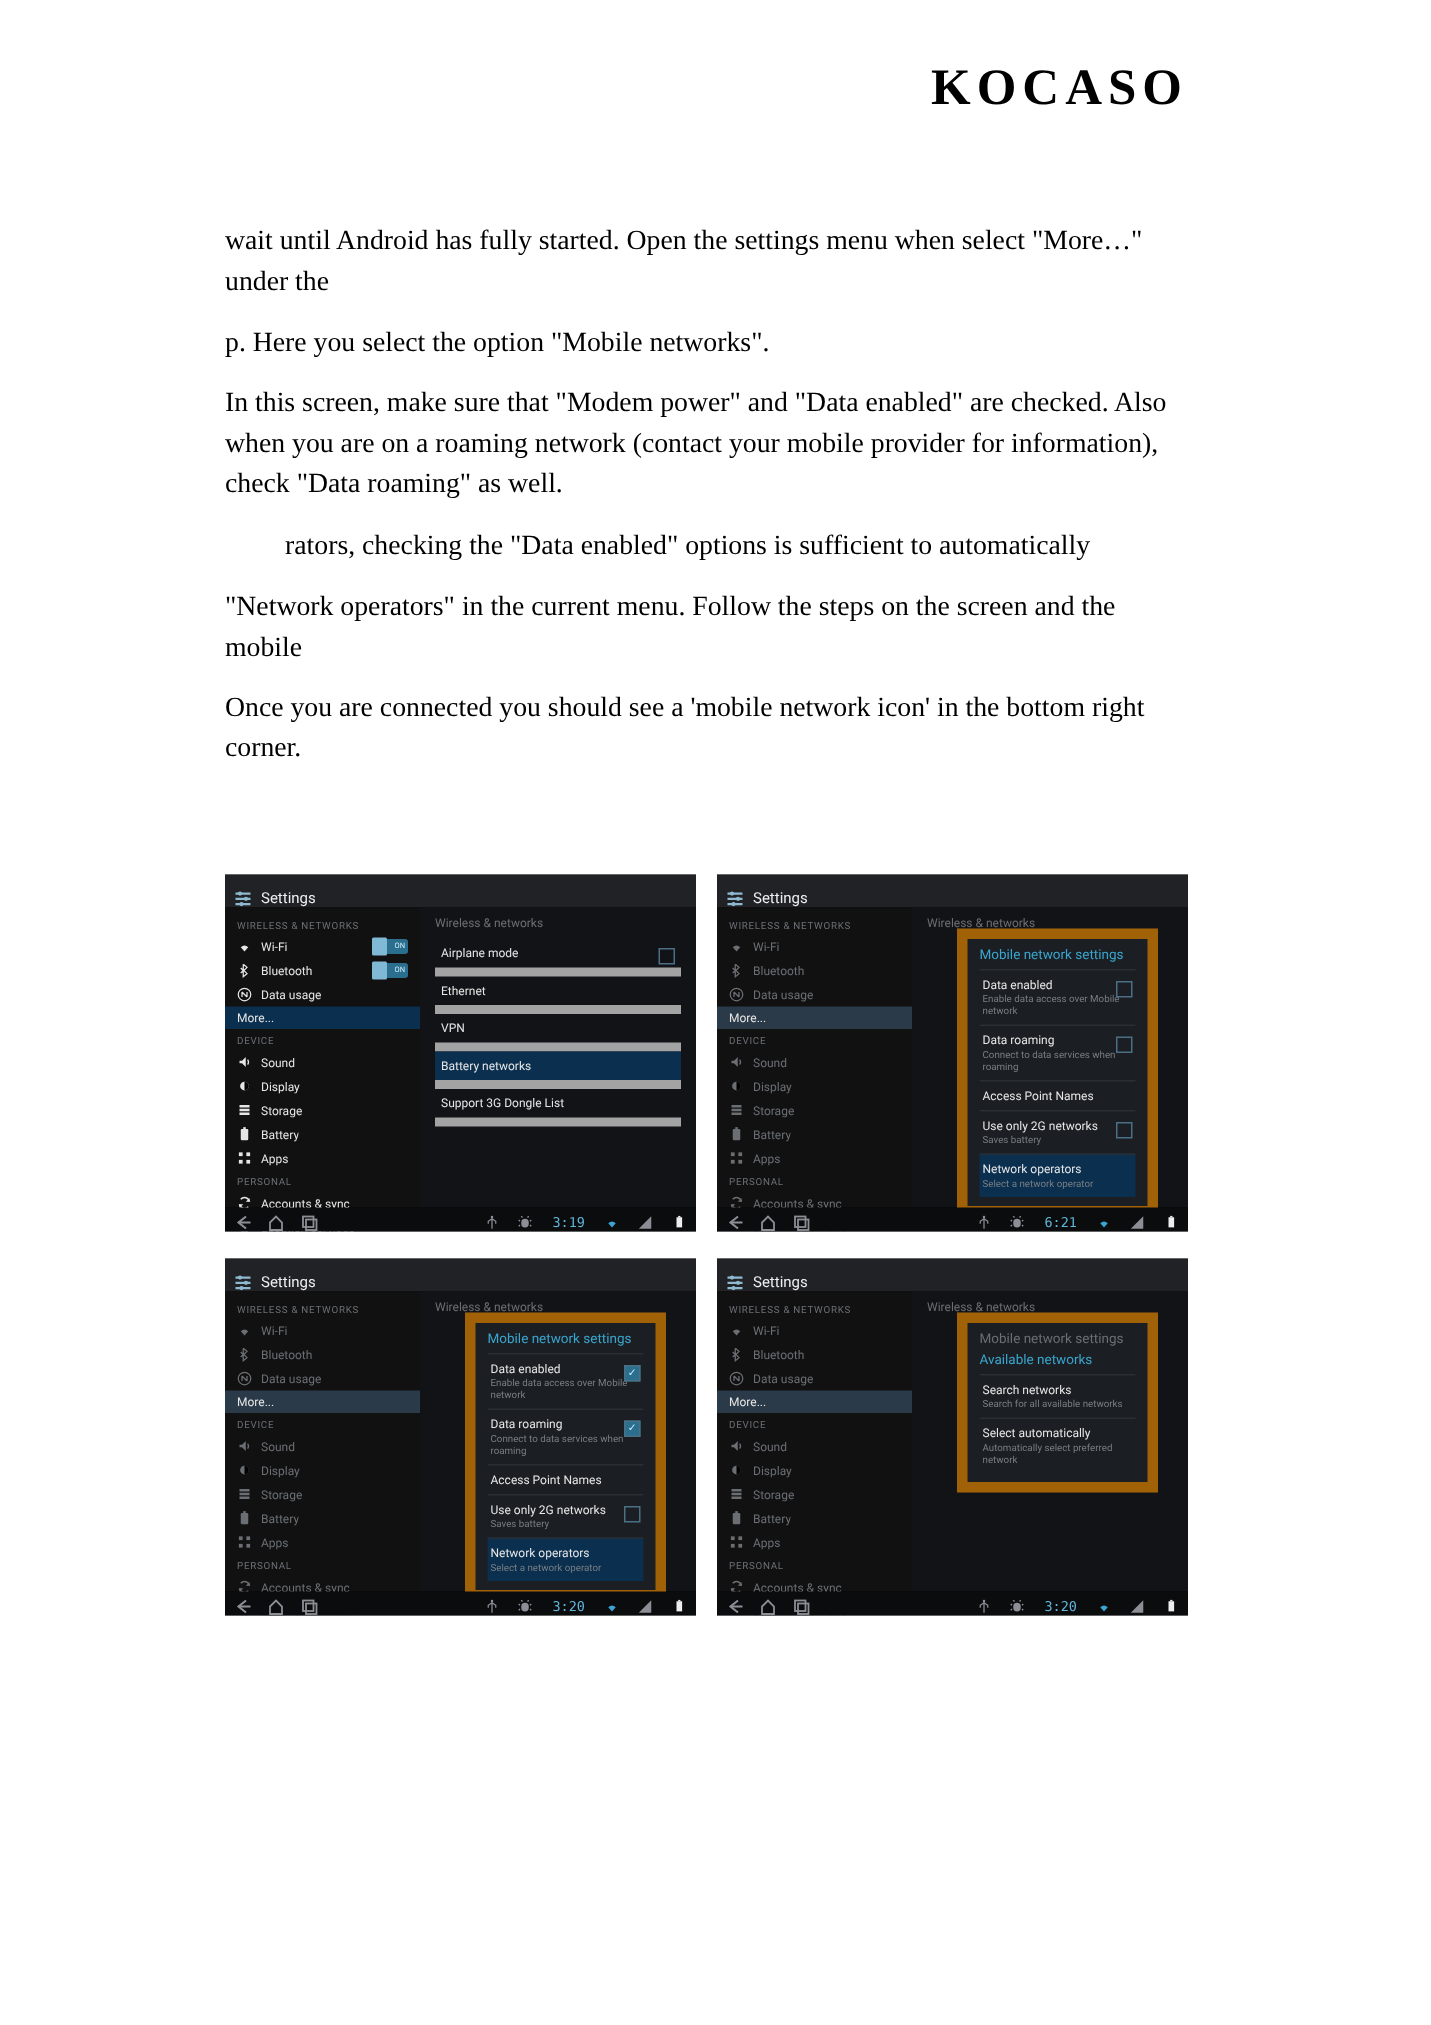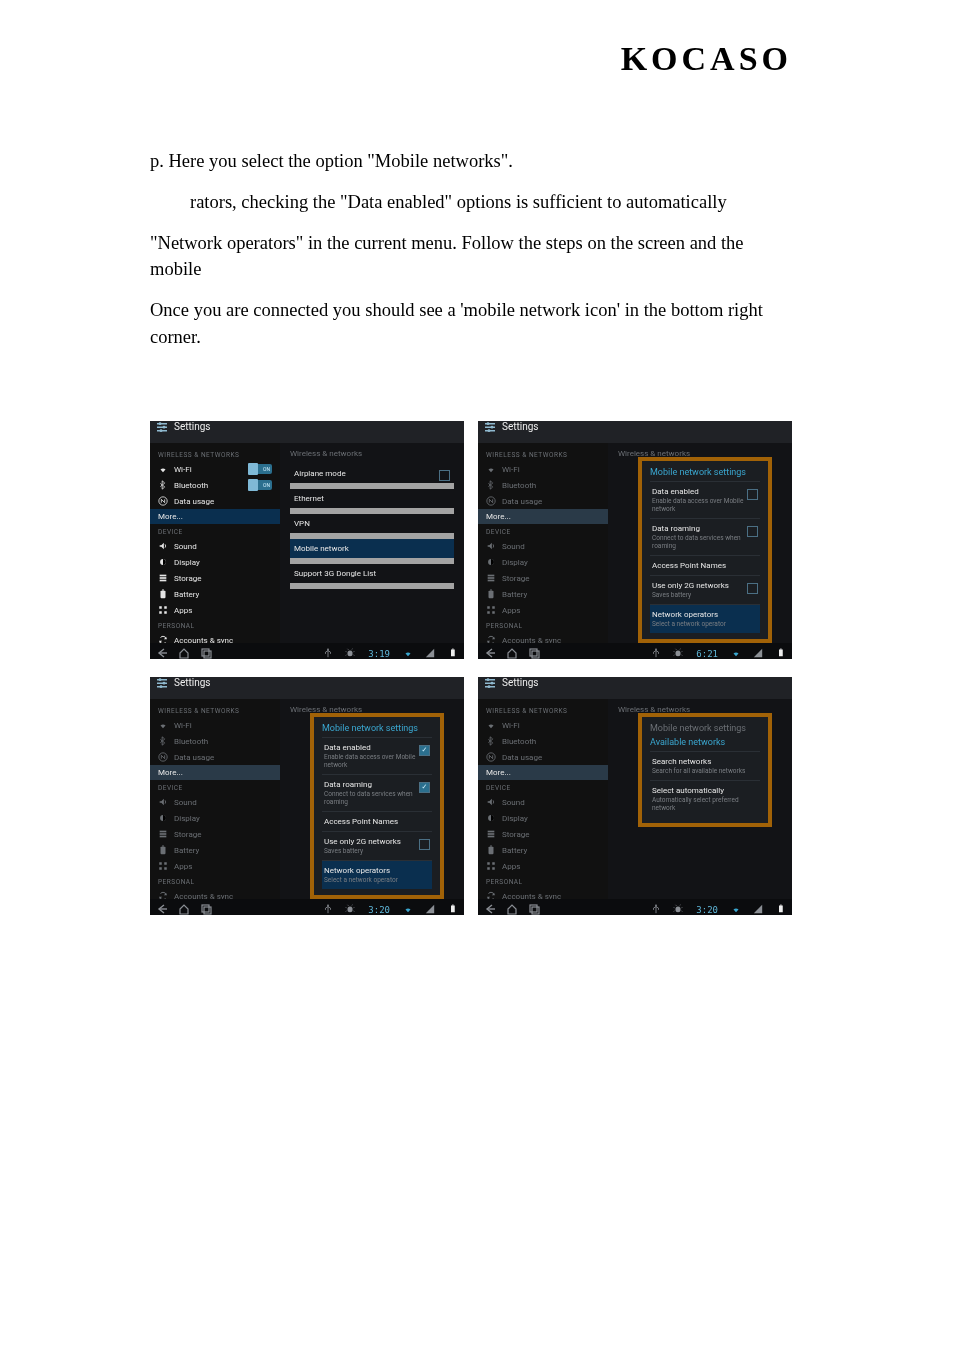--- a/index.html
+++ b/index.html
@@ -5,41 +5,41 @@
   html,body{margin:0;padding:0;background:#fff;color:#000;font-family:"Times New Roman",Times,serif;}
   .page{width:854px;margin:0 auto;position:relative;padding:40px 112px 60px 100px;box-sizing:border-box;}
   .brand{font-family:Georgia,"Times New Roman",serif;font-weight:900;font-size:34px;letter-spacing:4px;text-align:right;margin-bottom:70px;}
   .body-text{font-size:18.5px;line-height:1.45;}
   .body-text p{margin:0 0 14px 0;}
   .indent{text-indent:40px;}
   .center{text-align:left;}
   .shots{margin-top:70px;}
   .row{display:flex;gap:14px;margin-bottom:18px;}
   .shot{flex:1;background:#000;color:#ddd;font-family:Roboto,Arial,sans-serif;font-size:8px;position:relative;height:238px;overflow:hidden;}
-  .titlebar{display:flex;align-items:flex-start;height:22px;padding:0 6px;background:#202226;color:#eee;font-size:10px;}
+  .titlebar{display:flex;align-items:flex-end;height:22px;padding:0 6px;background:#202226;color:#eee;font-size:10px;}
   .titlebar .ti{width:12px;height:12px;margin-right:6px;}
   .layout{display:flex;height:calc(100% - 22px - 16px);}
   .sidebar{width:130px;background:#111;padding:4px 0 0 0;}
   .sh{color:#6b6f74;font-size:6.5px;letter-spacing:.5px;padding:4px 8px 2px;}
   .si{display:flex;align-items:flex-end;padding:3px 8px;color:#e6e6e6;gap:6px;}
   .si.dim{color:#6b6f74;}
   .si .ic{width:10px;height:10px;flex:0 0 10px;display:inline-flex;align-items:center;justify-content:center;}
   .si .lab{white-space:nowrap;overflow:hidden;text-overflow:ellipsis;}
   .si.hl{background:#0a2f4f;}
   .si.hl2{background:#2a3a48;}
   .tog{margin-left:auto;width:22px;height:10px;border-radius:2px;background:#2b6f8e;position:relative;font-size:5px;color:#cfeffd;display:flex;align-items:center;justify-content:flex-end;padding-right:2px;}
   .tog::before{content:"";position:absolute;left:0;top:-1px;width:10px;height:12px;background:#7fb9d6;border-radius:1px;}
   .main{flex:1;background:#121316;padding:6px 10px;}
   .mh{color:#6b6f74;font-size:8px;margin-bottom:6px;}
   .mi{padding:5px 4px;border-bottom:6px solid #a3a3a3;color:#e6e6e6;}
   .mi.hl{background:#0a2f4f;}
   .chk{float:right;width:9px;height:9px;border:1px solid #4b6f84;margin-top:1px;}
   .chk.on{background:#2b6f8e;}
   .chk.on::after{content:"✓";color:#cfeffd;font-size:7px;display:block;line-height:8px;text-align:center;}
-  .dialog{position:absolute;left:160px;right:20px;top:36px;background:#1b1e22;border:4px solid #a16207;padding:6px 8px;}
+  .dialog{position:absolute;left:160px;right:20px;top:36px;background:#1b1e22;border:7px solid #a16207;padding:6px 8px;}
   .dlg-title{color:#3aa6cf;font-size:9px;margin-bottom:4px;}
   .dlg-item{padding:5px 2px;border-top:1px solid #2a2f35;color:#e6e6e6;position:relative;}
   .dlg-item:first-of-type{border-top:none;}
   .dlg-item .s{display:block;color:#7a7e83;font-size:6.5px;margin-top:1px;}
   .dlg-item .chk{position:absolute;right:2px;top:6px;}
   .dlg-item.hl{background:#0a2f4f;}
   .sysbar{position:absolute;left:0;right:0;bottom:0;height:16px;background:#0b0c0e;display:flex;align-items:flex-end;padding:0 6px;gap:10px;color:#8b8f95;}
   .sysbar .spacer{flex:1;}
   .sbicon{width:12px;height:12px;display:inline-flex;align-items:center;justify-content:center;}
   .clock{font-family:monospace;font-size:9px;color:#5fb6d8;margin:0 2px;}
@@ -127,21 +127,23 @@
         <rect x="4" y="2" width="5" height="9" fill="currentColor"></rect>
         <rect x="5.5" y="0.8" width="2" height="1.3" fill="currentColor"></rect>
       </g>
   </defs>
 </svg>
 
 <div class="page">
   <div class="brand">KOCASO</div>
 
   <div class="body-text">
+    <p>wait until Android has fully started. Open the settings menu when select "More…" under the</p>
     <p class="center">p. Here you select the option "Mobile networks".</p>
+    <p>In this screen, make sure that "Modem power" and "Data enabled" are checked. Also when you are on a roaming network (contact your mobile provider for information), check "Data roaming" as well.</p>
     <p class="indent">rators, checking the "Data enabled" options is sufficient to automatically</p>
     <p>"Network operators" in the current menu. Follow the steps on the screen and the mobile</p>
     <p>Once you are connected you should see a 'mobile network icon' in the bottom right corner.</p>
   </div>
 
   <div class="shots">
     <div class="row">
 
       <div class="shot">
         <div class="titlebar">
@@ -241,21 +243,21 @@
                   </svg>
                 </span>
                 <span class="lab">Location services</span>
               </div>
           </div>
           <div class="main">
             <div class="mh">Wireless &amp; networks</div>
             <div class="mi"><span class="chk"></span><span>Airplane mode</span></div>
             <div class="mi"><span>Ethernet</span></div>
             <div class="mi"><span>VPN</span></div>
-            <div class="mi hl"><span>Mobile network</span></div>
+            <div class="mi hl"><span>Battery networks</span></div>
             <div class="mi"><span>Support 3G Dongle List</span></div>
           </div>
         </div>
         <div class="sysbar">
           <span class="sbicon">
               <svg viewBox="0 0 12 12" width="12" height="12">
                 <use href="#i-back"></use>
               </svg>
             </span>
           <span class="sbicon">

